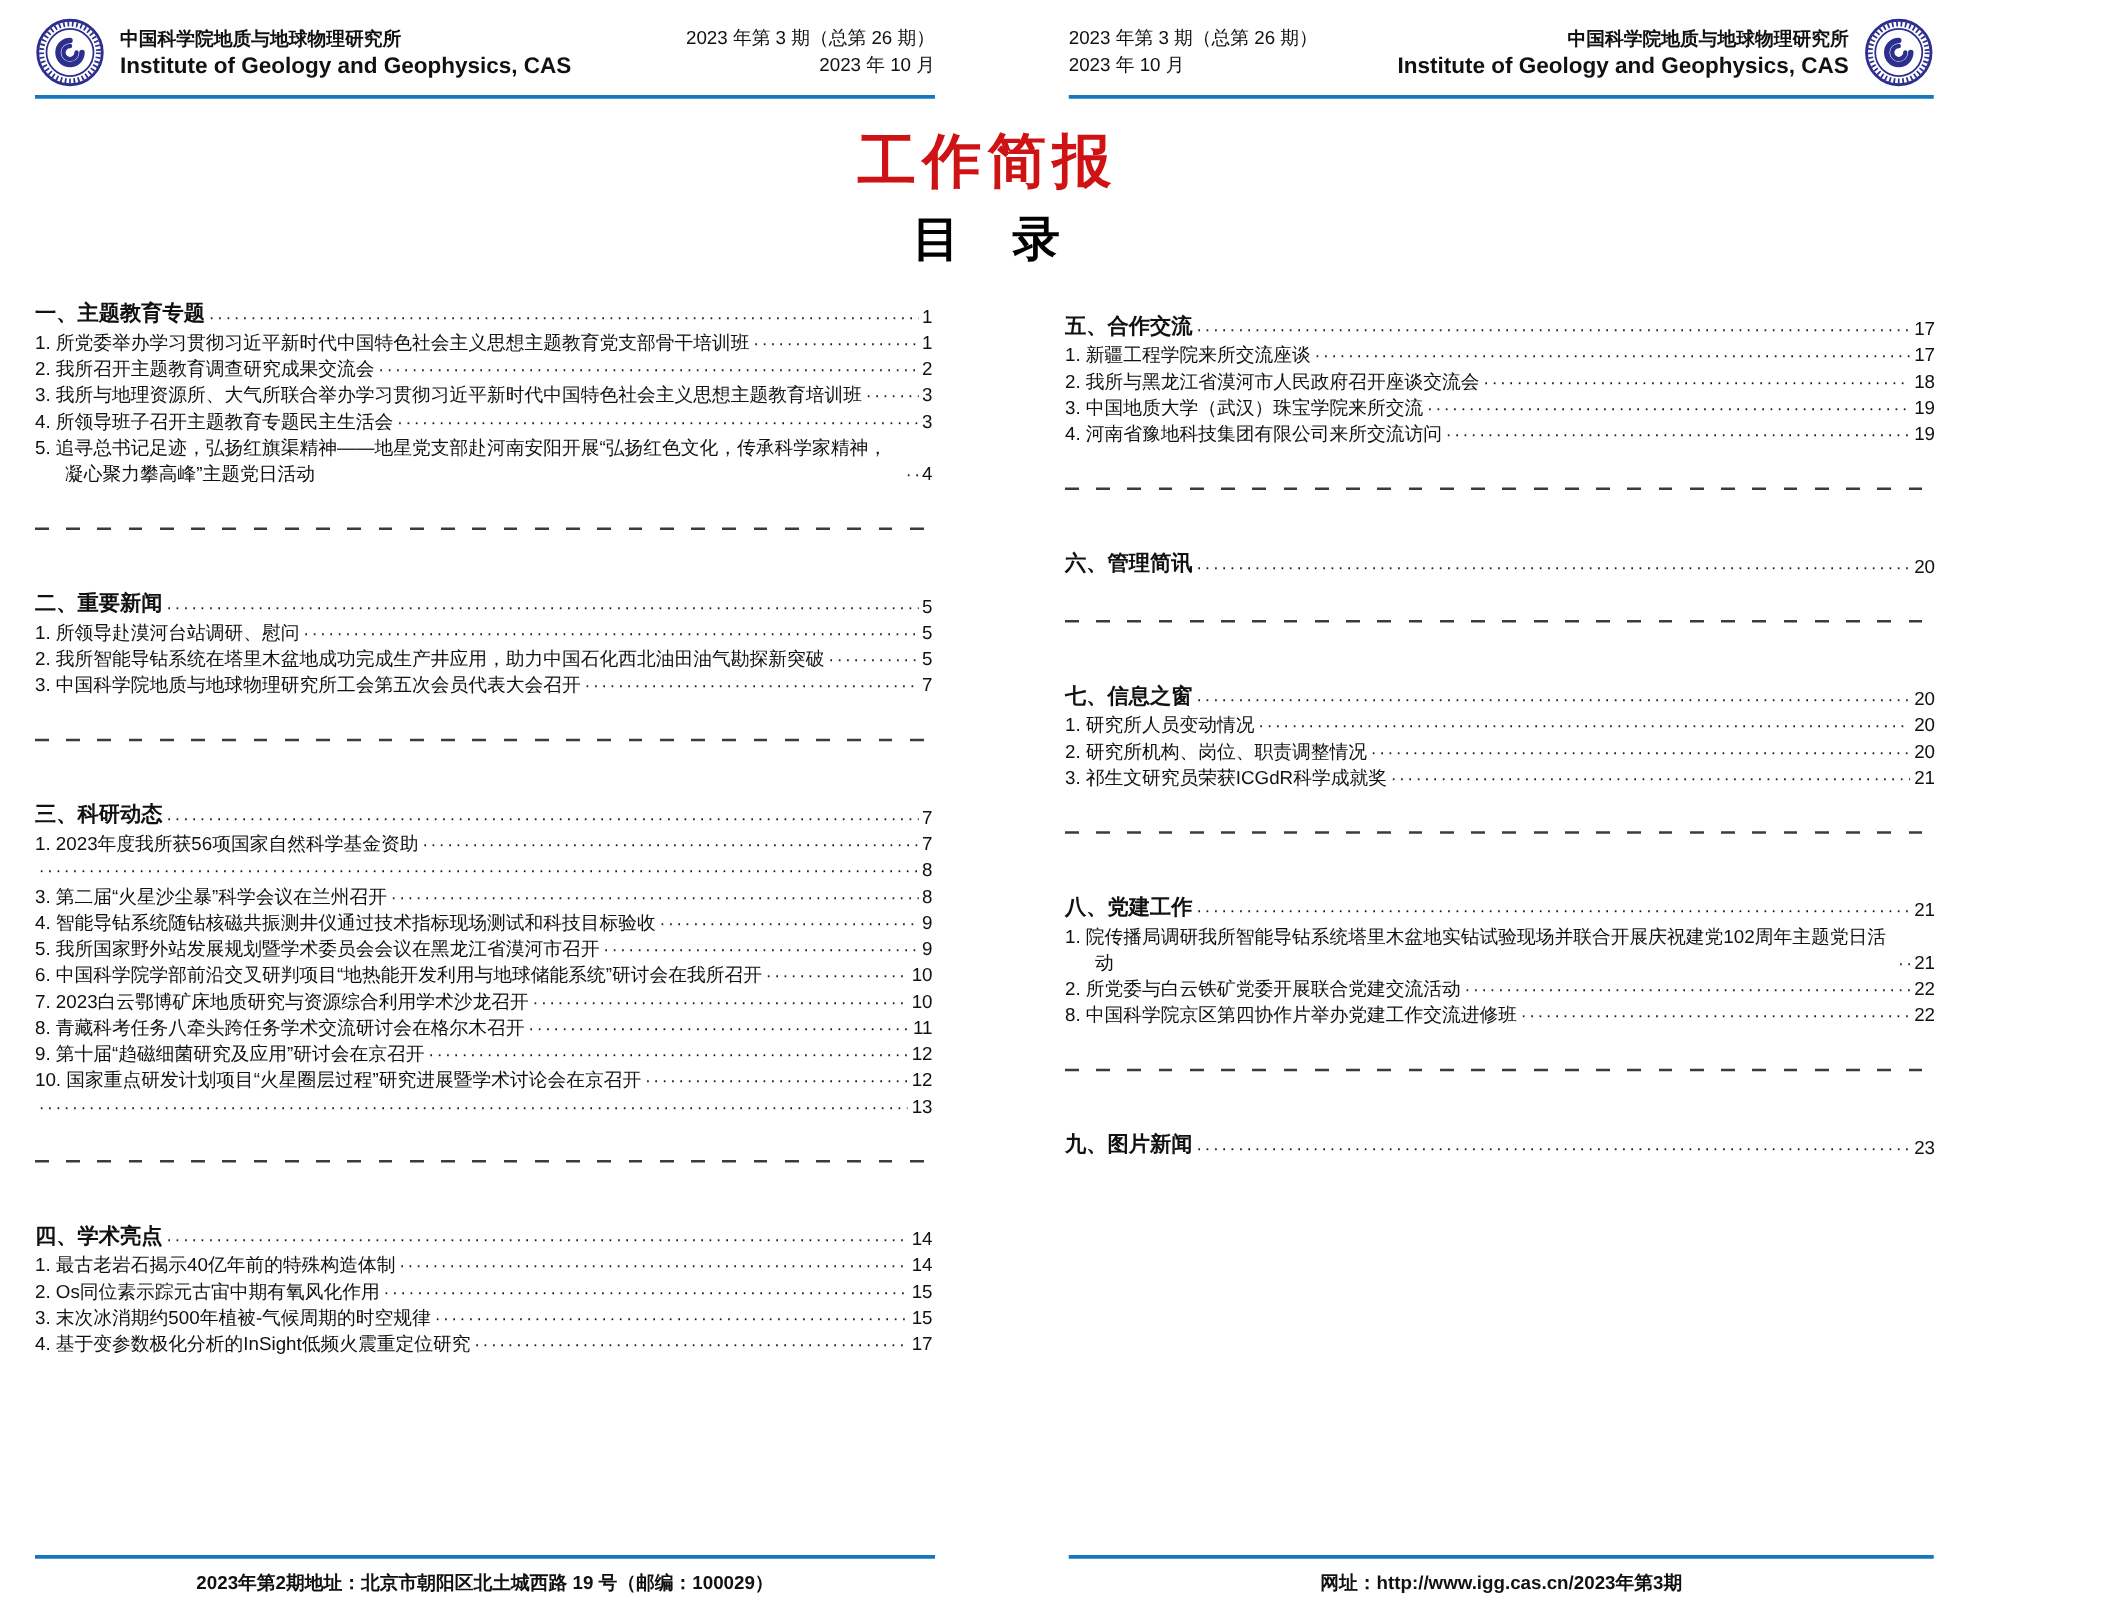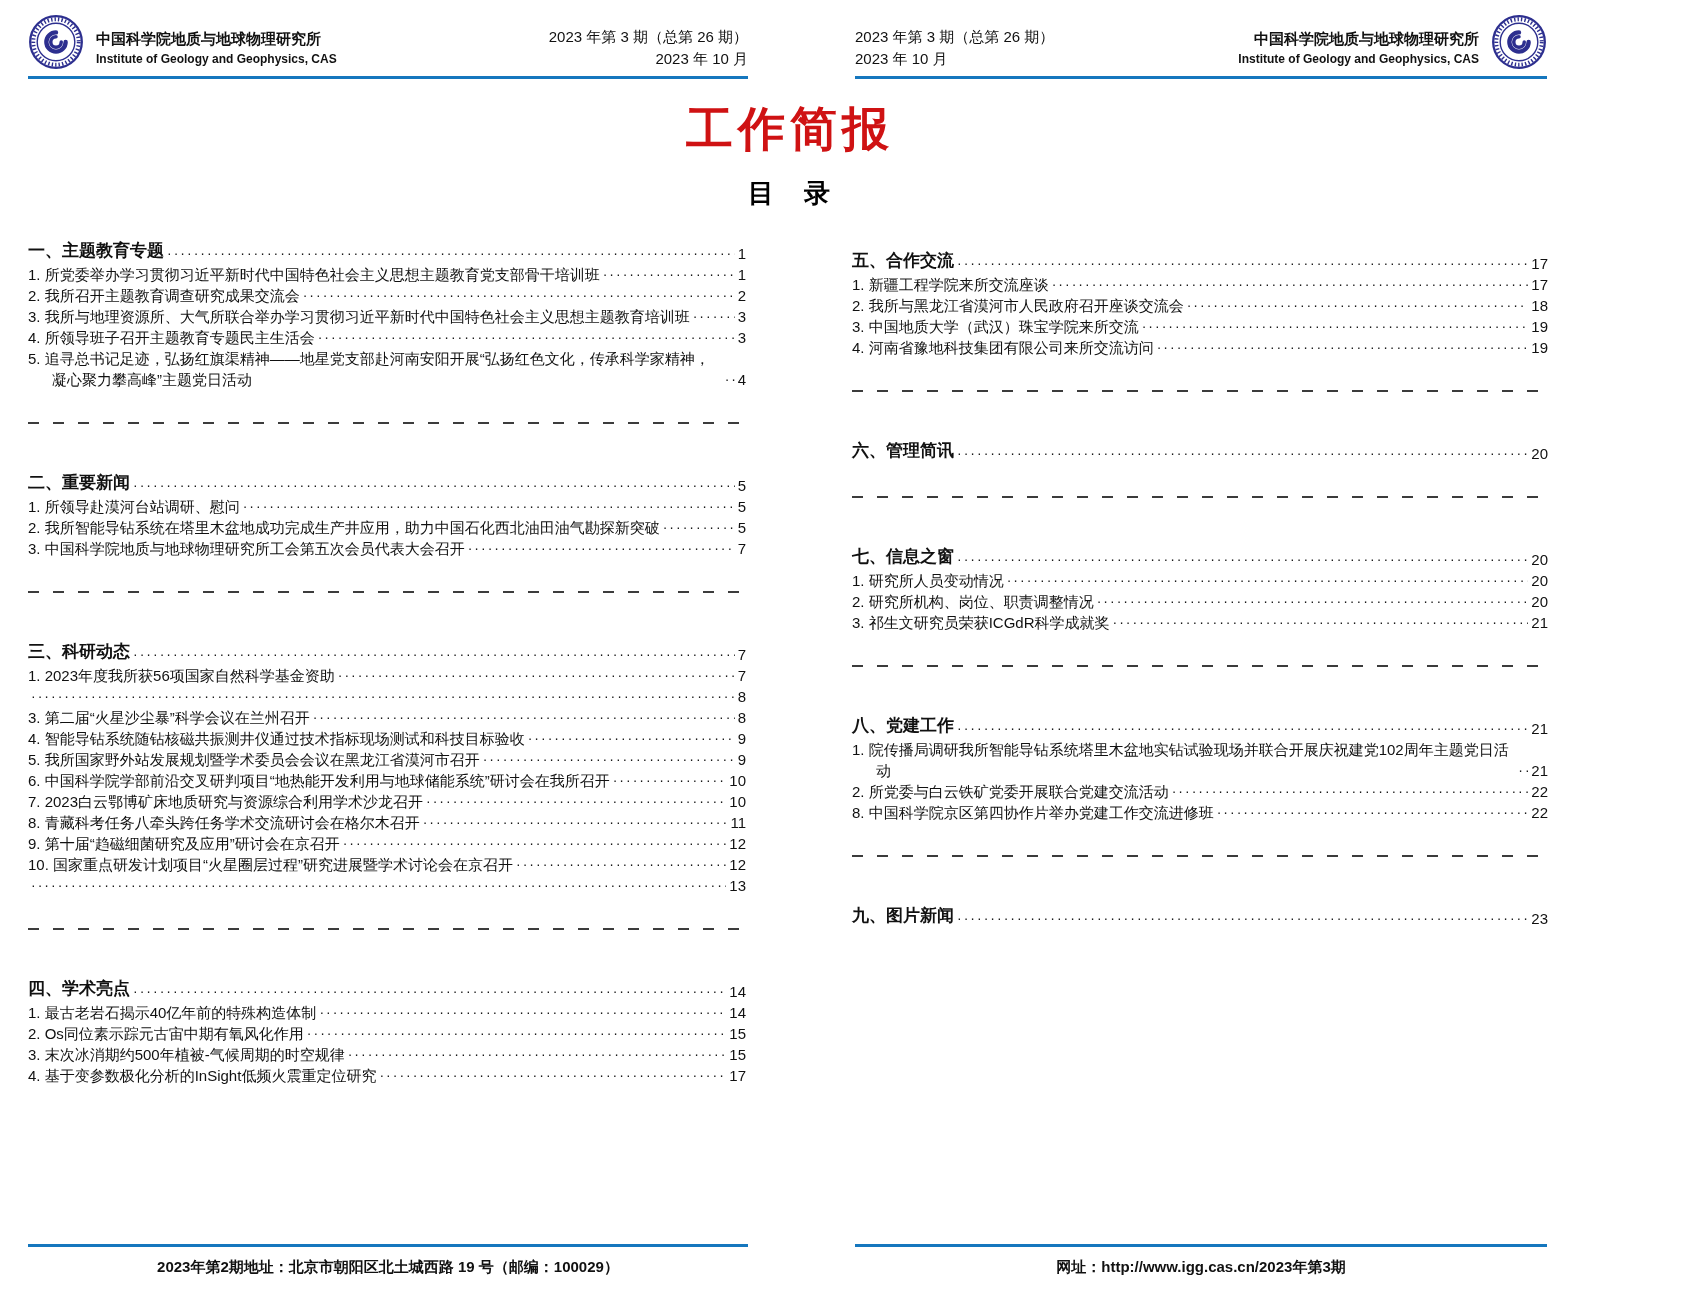--- a/index.html
+++ b/index.html
@@ -13,41 +13,41 @@
   body{
     width:1700px;height:1298px;position:relative;background:#ffffff;
     font-family:"Liberation Sans",sans-serif;color:var(--ink);
     overflow:hidden;
   }
   
   .page-header{position:absolute;top:14px;height:64px;}
   .hdr-left{left:28px;width:720px;}
   .hdr-right{left:855px;width:692px;}
   .logo{width:56px;height:56px;display:block;}
-  .hdr-flex{display:flex;align-items:flex-end;gap:12px;}
+  .hdr-flex{display:flex;align-items:center;gap:12px;}
   .inst-block{line-height:21px;}
   .inst-cn{font-size:15px;font-weight:700;}
-  .inst-en{font-size:12px;font-weight:700;}
+  .inst-en{font-size:18px;font-weight:700;}
   .issue-block{line-height:22px;font-weight:400;font-size:15px;white-space:nowrap;}
   .issue-right{text-align:right;}
   .hdr-left .hdr-flex{justify-content:space-between;}
   .hdr-right .hdr-flex{justify-content:space-between;}
   .blue-rule{position:absolute;top:76px;height:3px;background:var(--accent);}
   .rule-l{left:28px;width:720px;}
   .rule-r{left:855px;width:692px;}
   
   .doc-title{
     position:absolute;top:98px;left:0;width:1580px;text-align:center;
     font-family:"Liberation Serif",serif;font-weight:700;
     font-size:47px;color:var(--title-red);letter-spacing:5px;
   }
   .toc-title{
-    position:absolute;top:176px;left:0;width:1580px;text-align:center;
+    position:absolute;top:166px;left:0;width:1580px;text-align:center;
     font-family:Liberation Mono, monospace;font-weight:700;
-    font-size:26px;color:#000;letter-spacing:2px;
+    font-size:38px;color:#000;letter-spacing:2px;
   }
   
   .toc-col{position:absolute;}
   .toc-col-left{left:28px;top:238px;width:718px;}
   .toc-col-right{left:852px;top:248px;width:696px;}
   .toc-row{display:flex;align-items:flex-end;}
   .toc-section-heading{font-size:17px;font-weight:700;line-height:26px;}
   .toc-section-heading .toc-label{white-space:nowrap;}
   .toc-item{font-size:15px;font-weight:400;line-height:21px;}
   .toc-item .toc-label{padding-left:24px;text-indent:-24px;}

